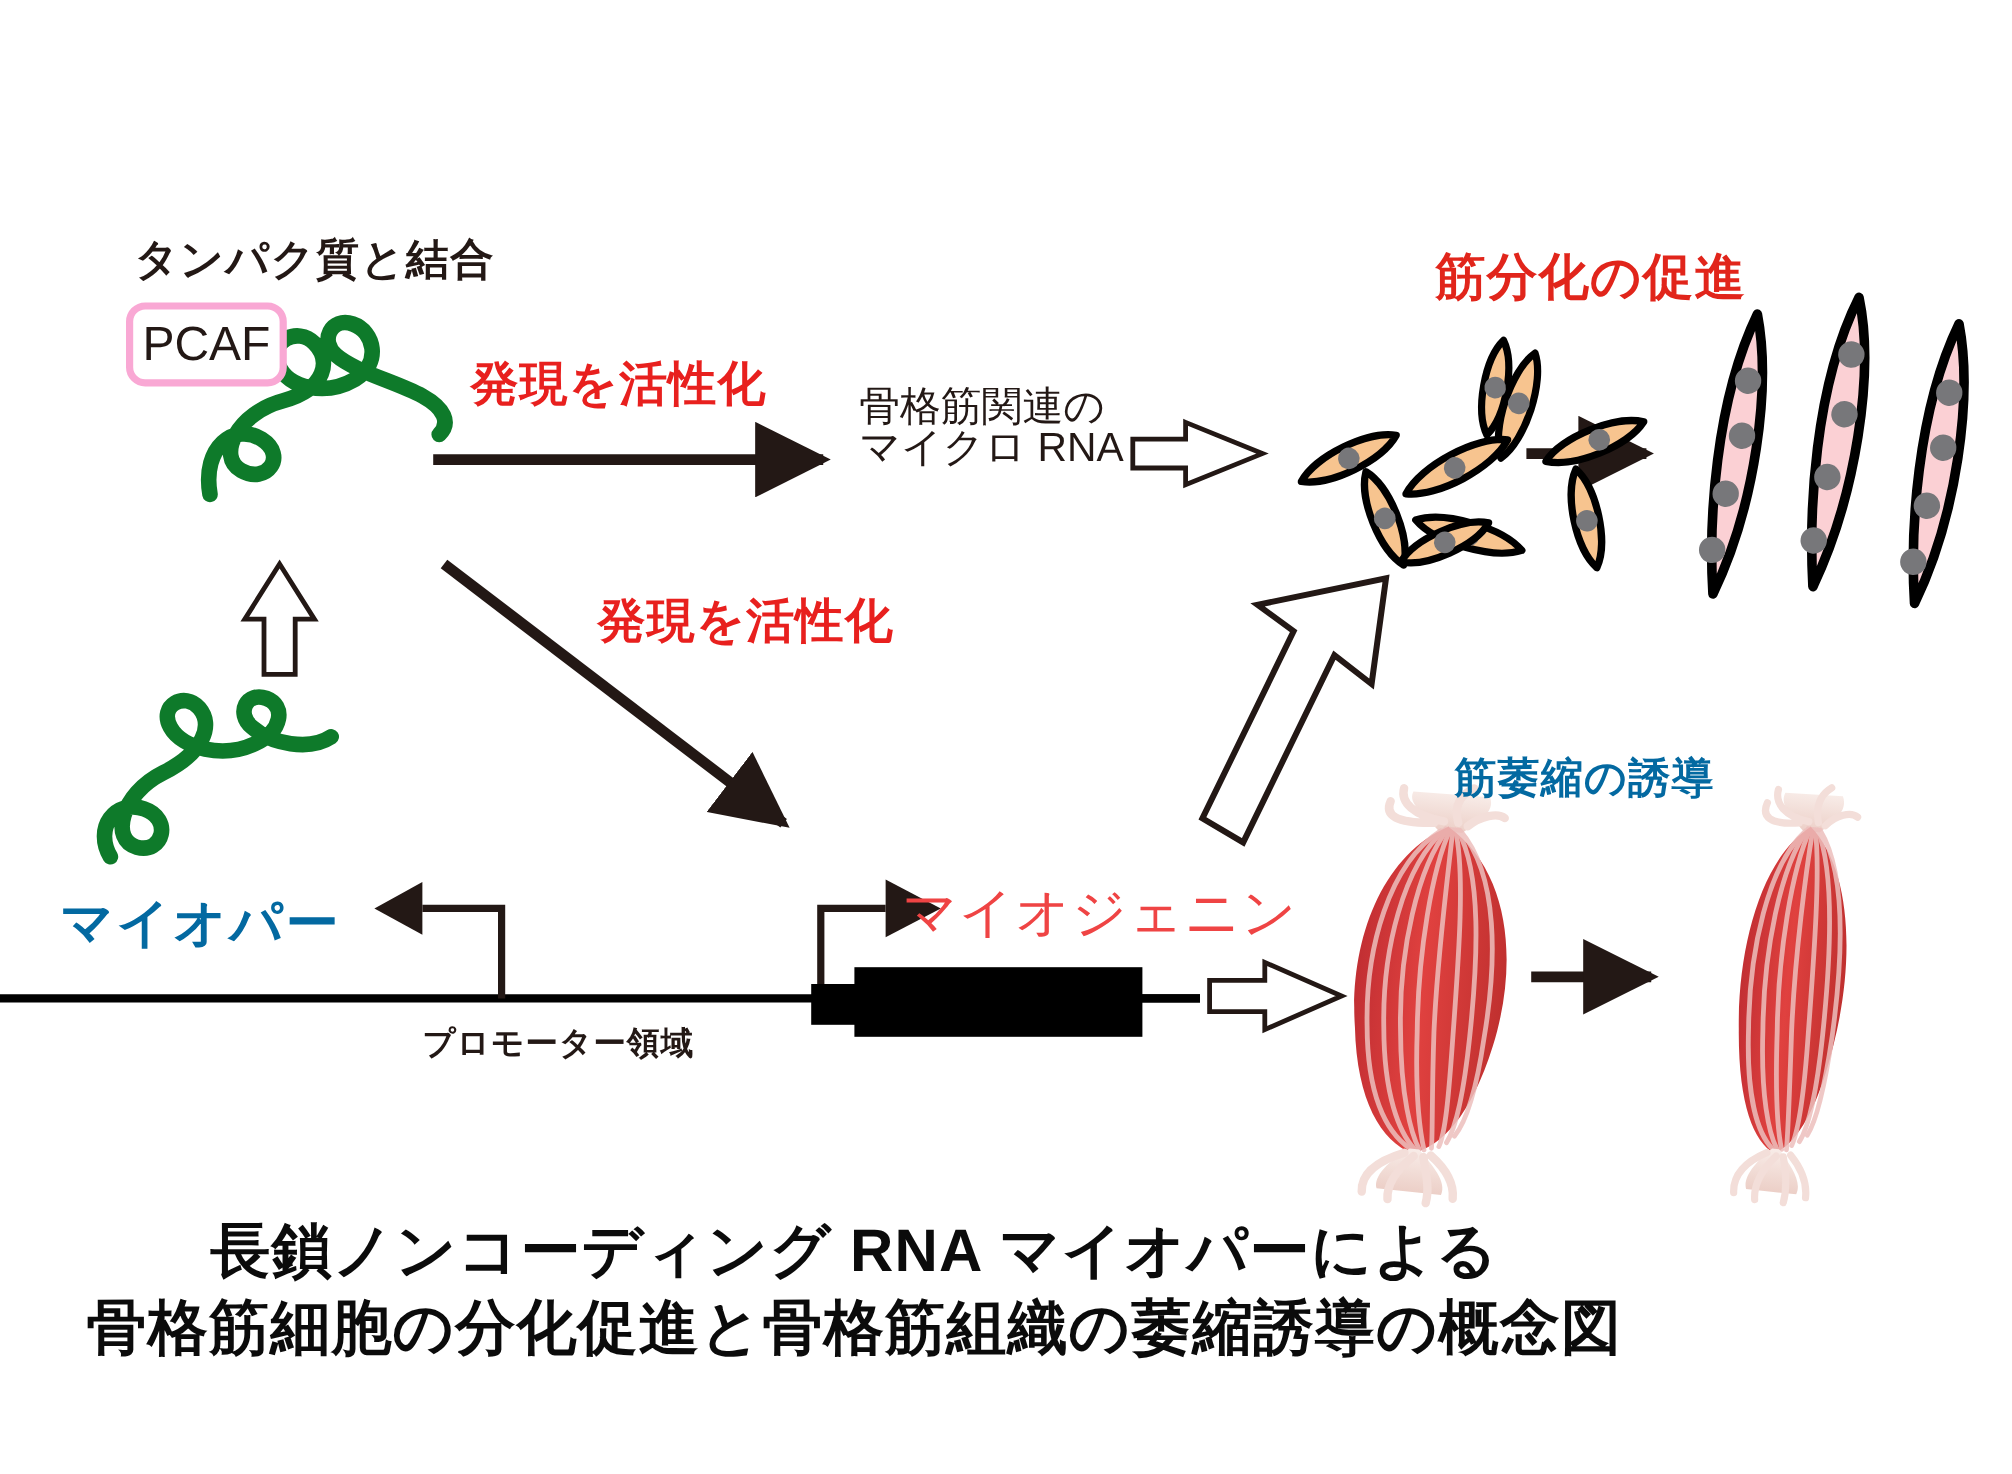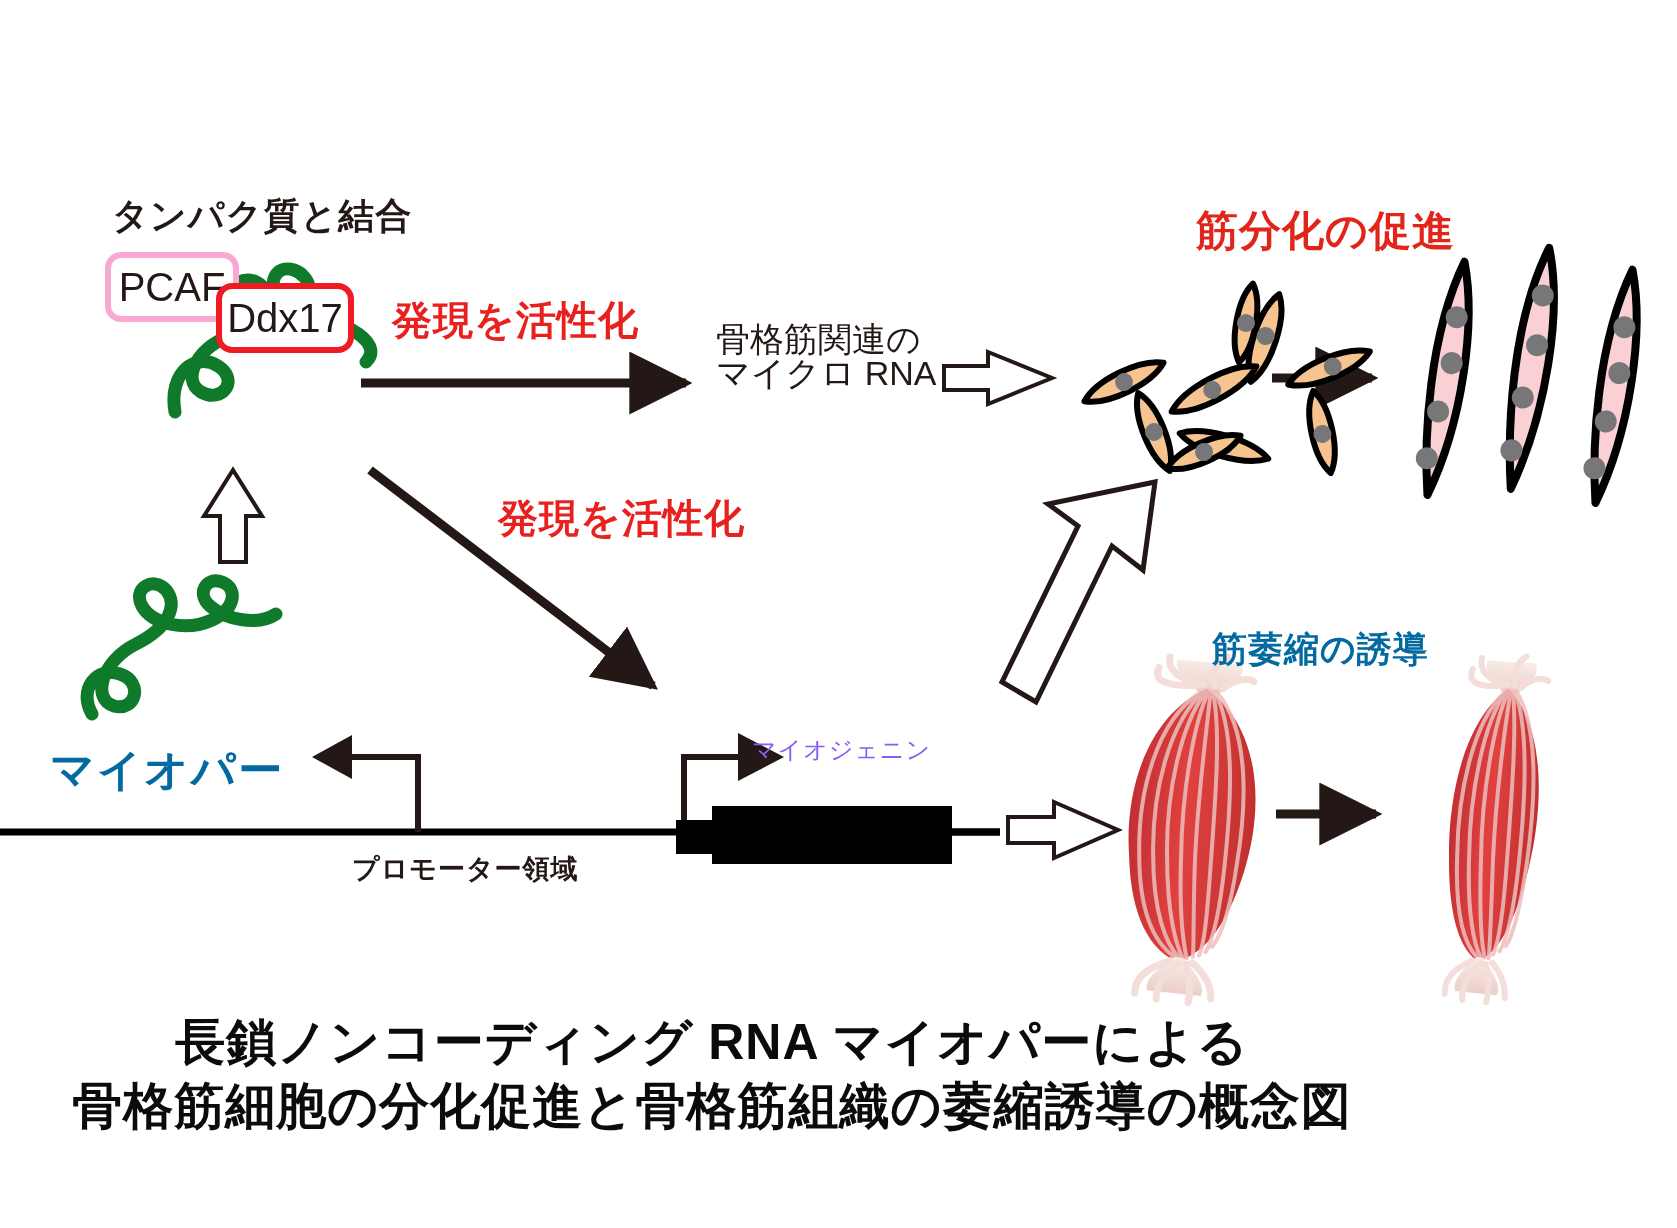--- a/index.html
+++ b/index.html
@@ -53,21 +53,21 @@
     font-size:44px; font-weight:700; color:#0369a1;
     letter-spacing:2px;
   }
   .t-promoter{
     left:352px; top:856px;
     font-size:27px; font-weight:700; color:#231815;
     letter-spacing:1px;
   }
   .t-myogenin{
     left:752px; top:738px;
-    font-size:24px; font-weight:400; color:#8b5cf6;
+    font-size:45px; font-weight:400; color:#ef4444;
     letter-spacing:1px;
   }
   .caption{
     position:absolute;
     left:0; top:1010px;
     width:1424px;
     text-align:center;
     font-size:50px;
     font-weight:700;
     color:#0b0b0b;
@@ -326,23 +326,20 @@
       <path d="M -6 150 C -24 160, -32 172, -30 186
                M  2 152 C -10 166, -14 178, -12 190
                M  8 152 C 12 166, 14 178, 12 190
                M 14 150 C 24 160, 30 172, 30 184" fill="none" stroke="#f3ded9" stroke-width="6" stroke-linecap="round"></path>
     </g>
   </svg>
 
   <div class="pill pill-pcaf">
     <span>PCAF</span>
   </div>
-  <div class="pill pill-ddx17">
-    <span>Ddx17</span>
-  </div>
 
   <div class="abs txt t-bind">タンパク質と結合</div>
 
   <div class="abs txt t-act1">発現を活性化</div>
 
   <div class="abs txt t-act2">発現を活性化</div>
 
   <div class="abs txt t-diff">筋分化の促進</div>
 
   <div class="abs t-mirna">

